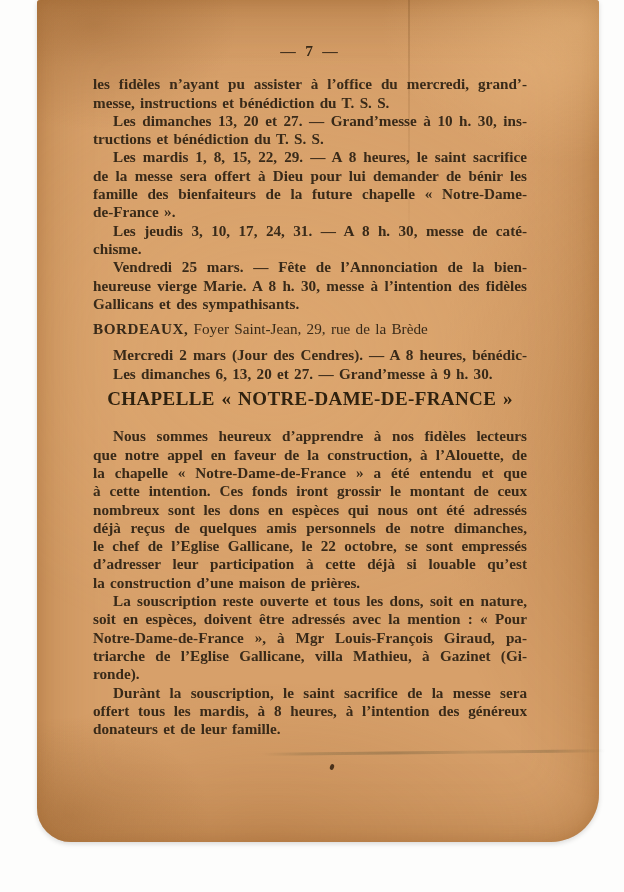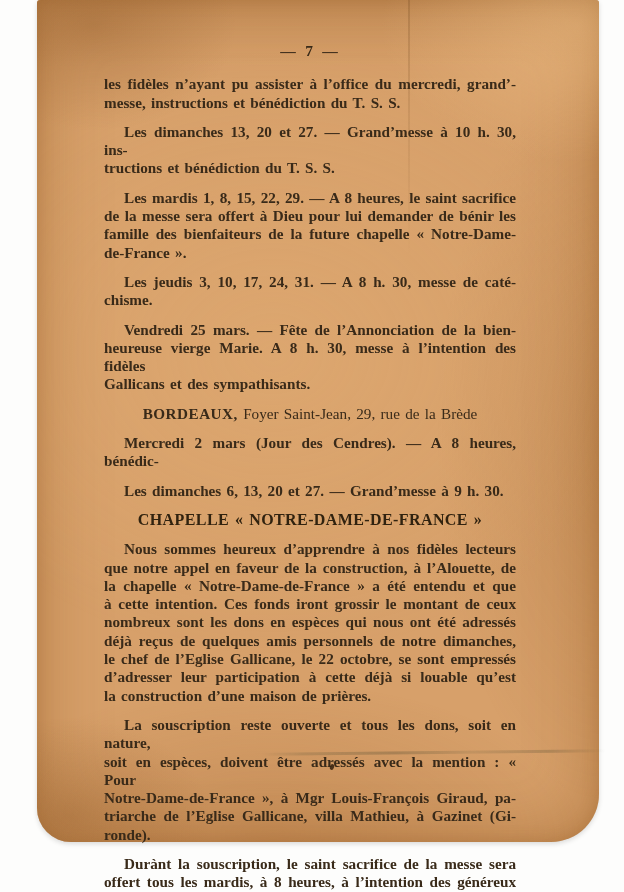--- a/index.html
+++ b/index.html
@@ -57,40 +57,39 @@
     line-height: 18.3px;
     font-weight: bold;
     word-spacing: 1.5px;
   }
   .pagenum {
     margin-top: 42px;
     text-align: center;
     letter-spacing: 2px;
     font-size: 15.5px;
   }
-  .para { margin: 11px; }
+  .para { margin: 0; }
   .para.first-para { margin-top: 15px; }
   .line {
     text-align: justify;
     text-align-last: justify;
     white-space: normal;
   }
   .line.last { text-align-last: left; }
   .line.ind  { text-indent: 20px; }
   .bordeaux {
     margin: 7px 0 8px 0;
-    text-align: center;
     font-weight: normal;
   }
   .bordeaux .bold { font-weight: bold; letter-spacing: 0.5px; }
   .chapelle {
-    margin: 7px 0 9px 0;
+    margin: 7px 0 19px 0;
     text-align: center;
     font-weight: bold;
-    font-size: 16px;
+    font-size: 19px;
     letter-spacing: 0.4px;
     color: #30220f;
   }
   
   .crease-h {
     position: absolute;
     left: 225px;
     top: 751px;
     width: 350px;
     height: 3px;

